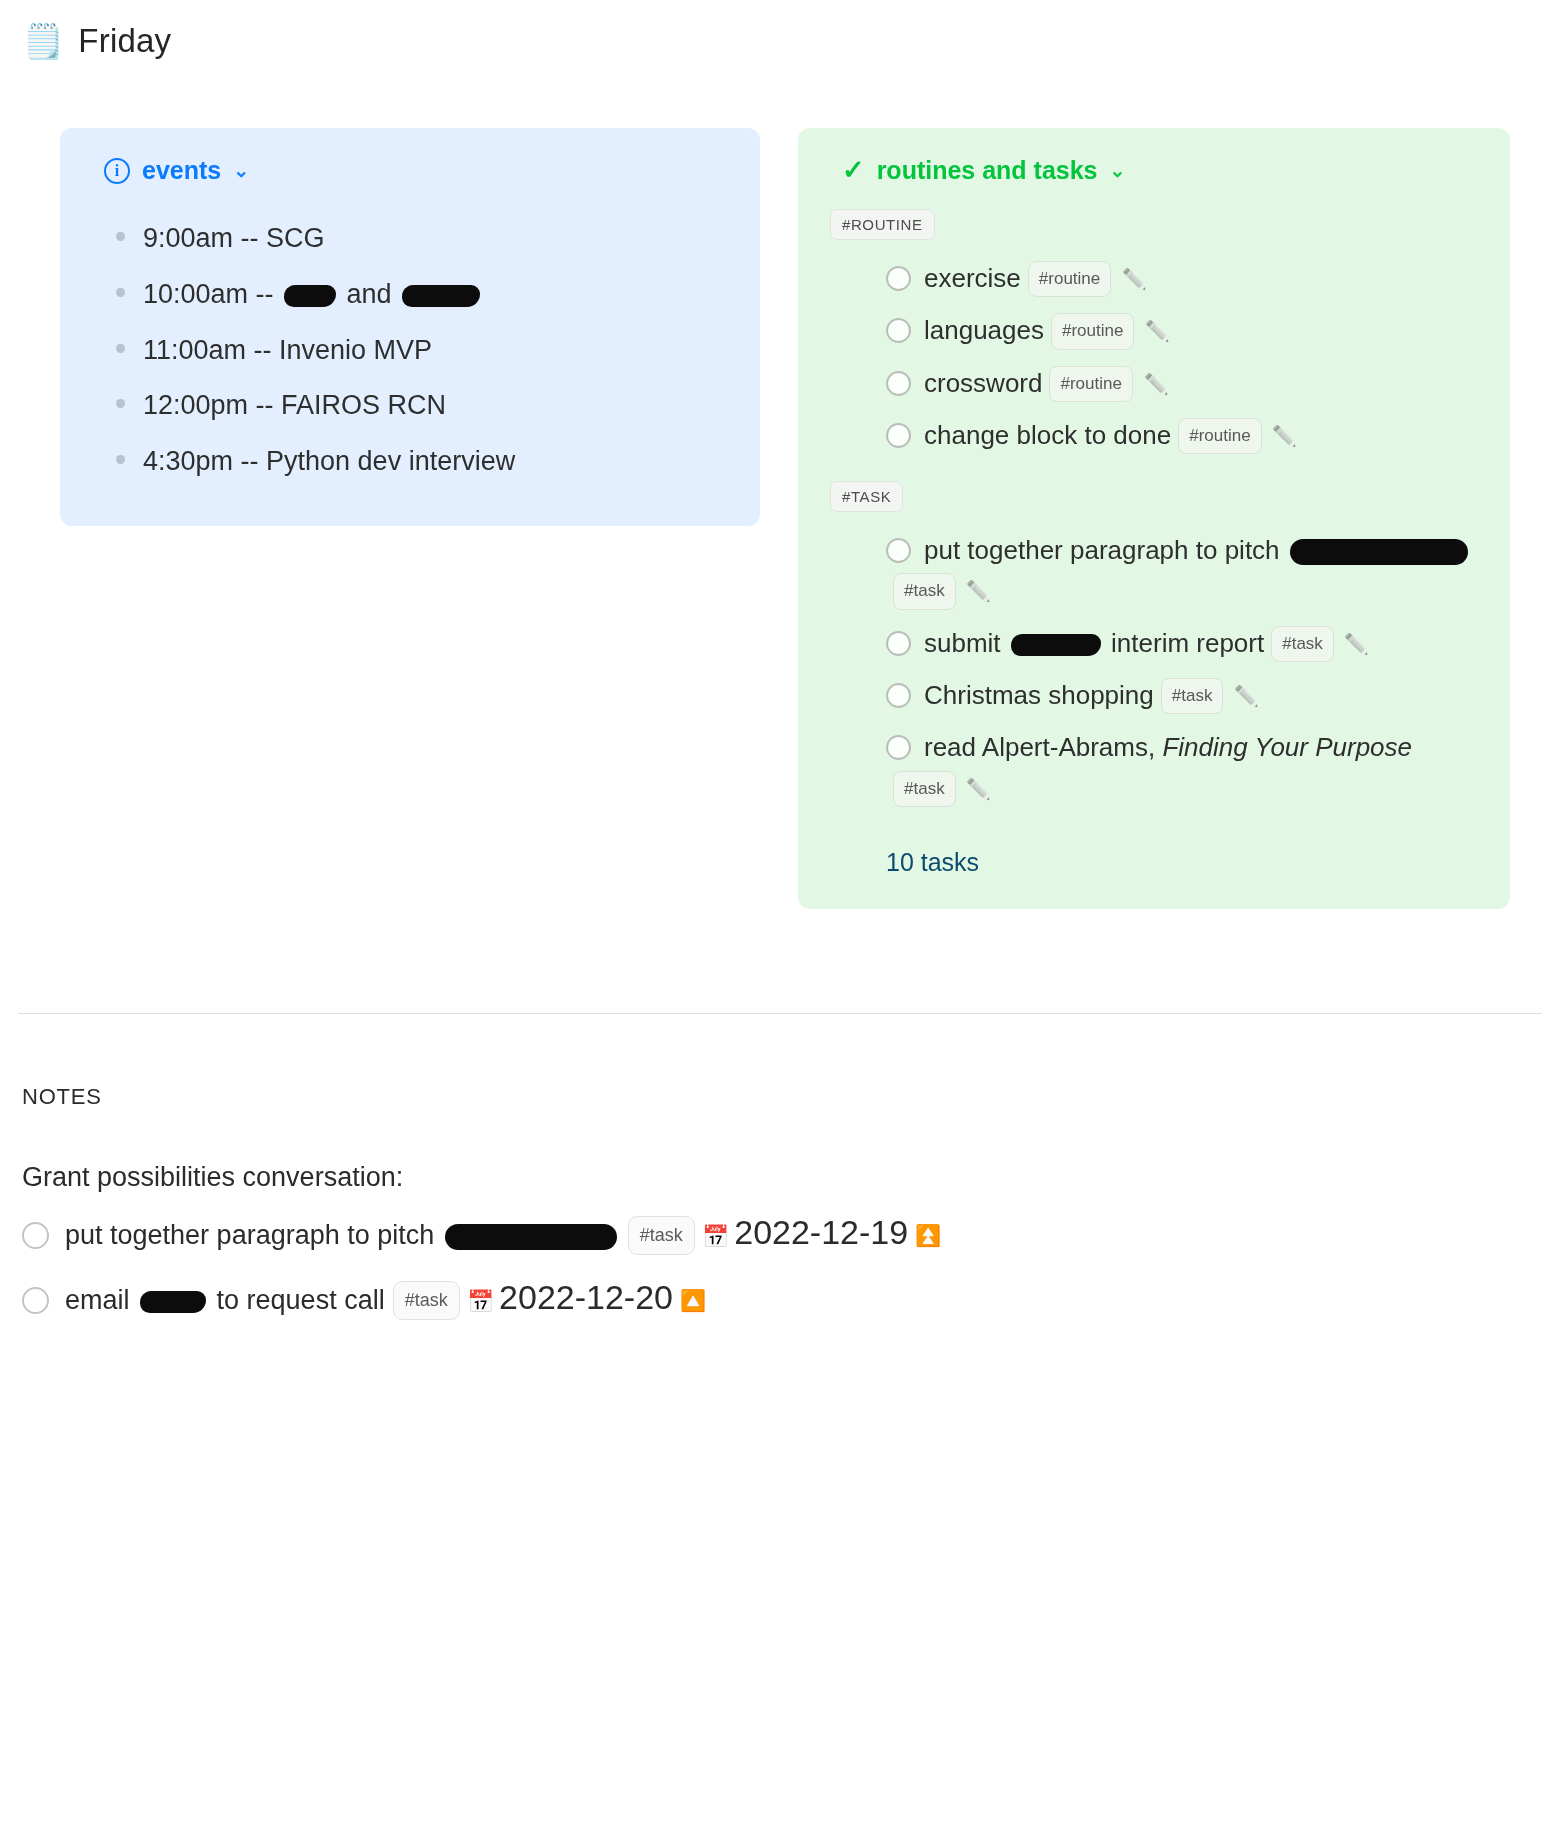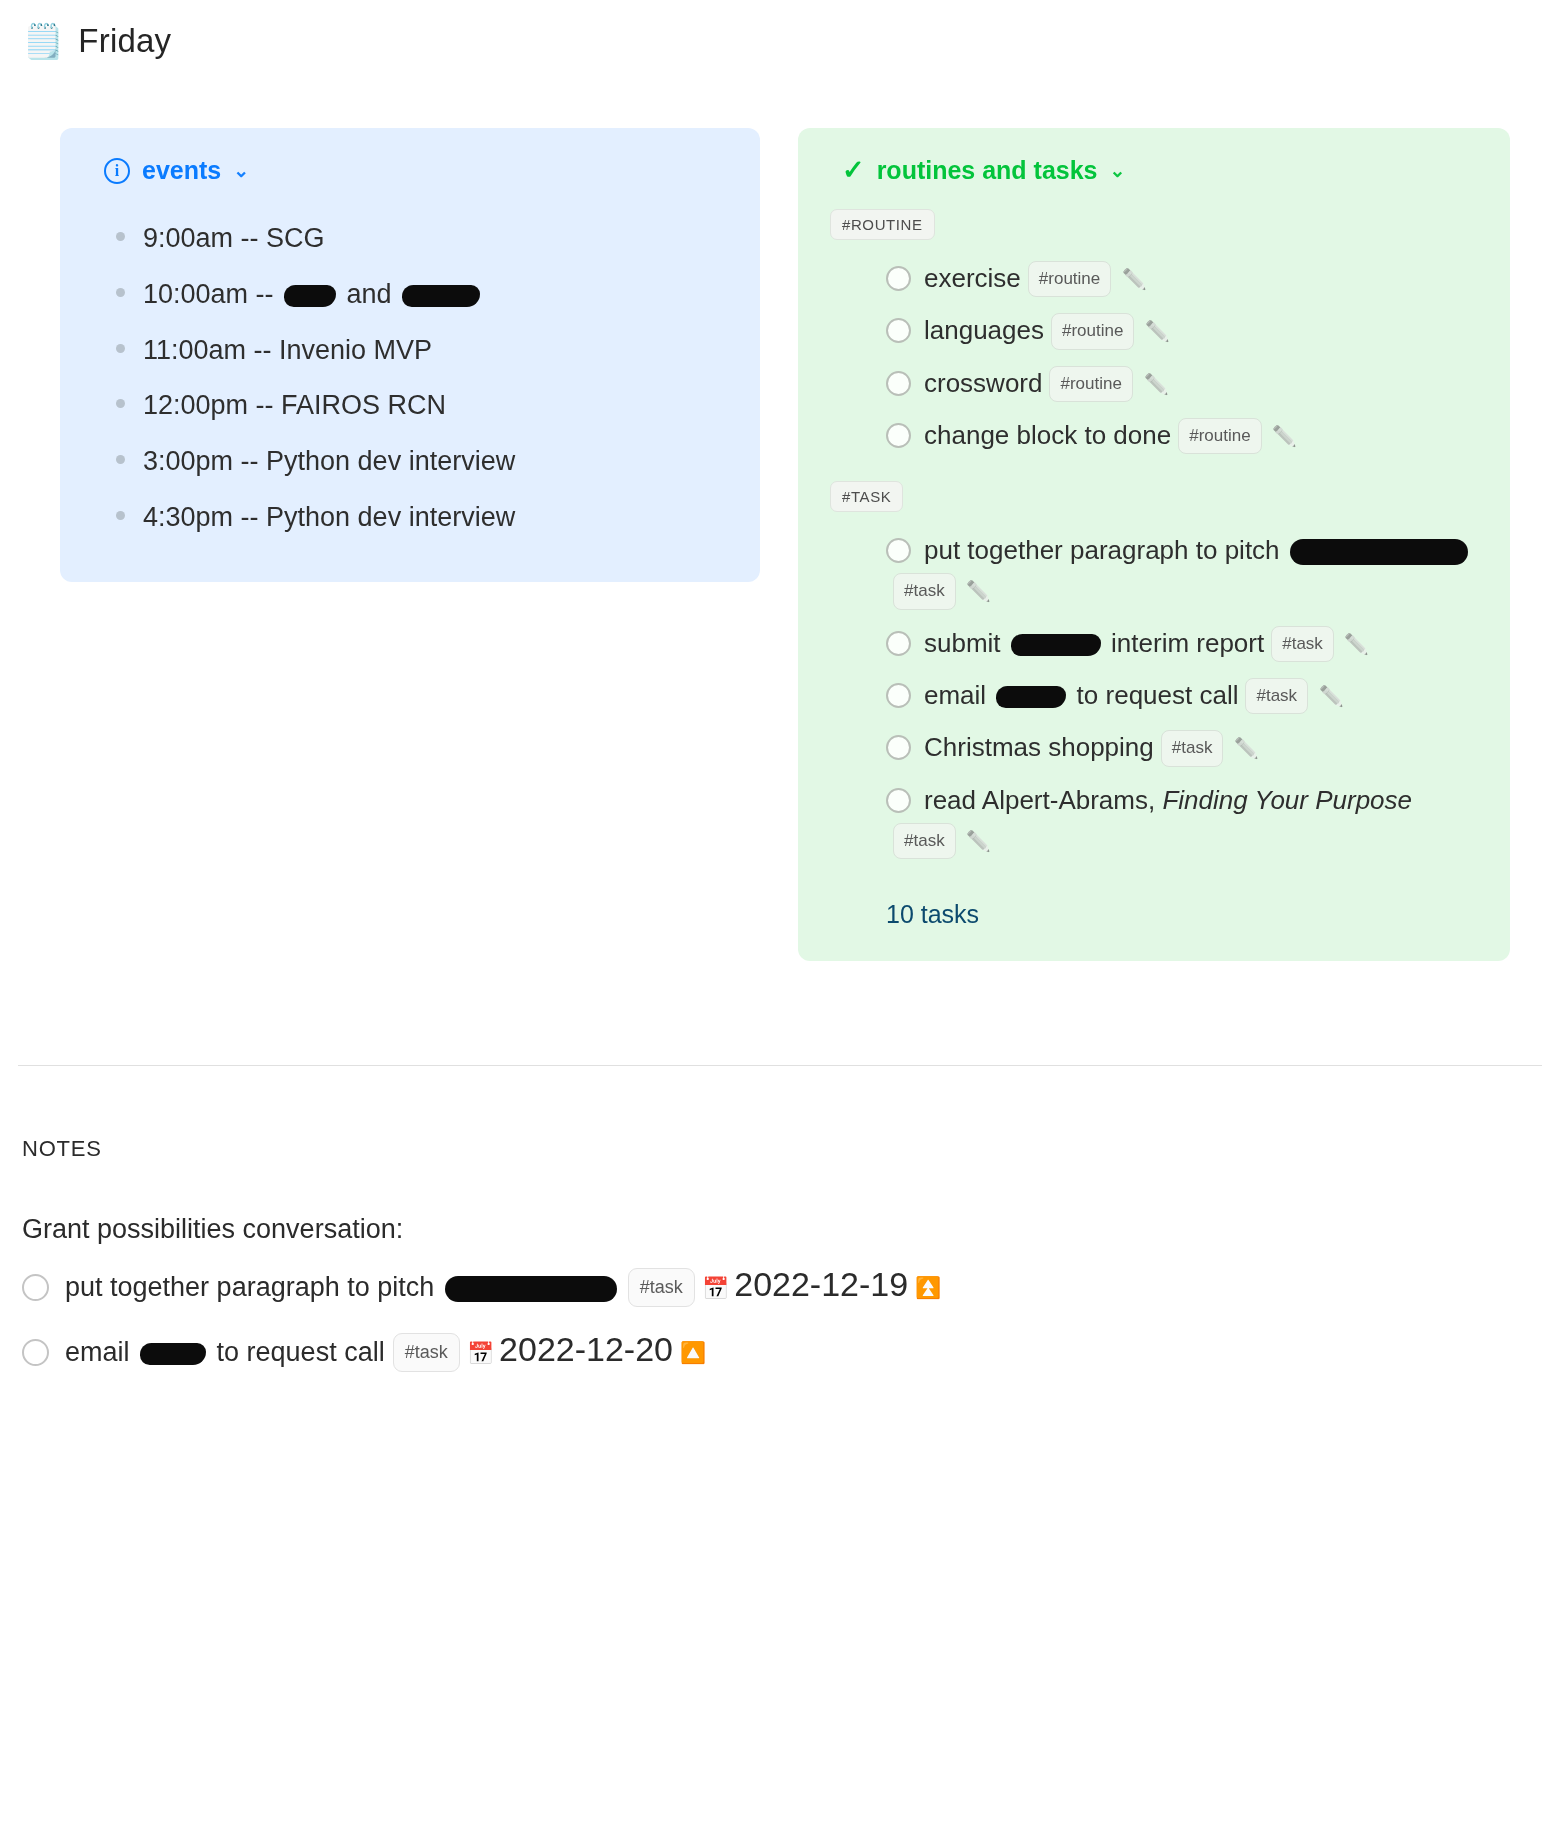--- a/index.html
+++ b/index.html
@@ -265,24 +265,20 @@
       <li>
         <span class="bullet"></span>
         <span class="ev-text">11:00am -- Invenio MVP</span>
       </li>
       <li>
         <span class="bullet"></span>
         <span class="ev-text">12:00pm -- FAIROS RCN</span>
       </li>
       <li>
         <span class="bullet"></span>
-        <span class="ev-text">3:00pm -- Python dev interview</span>
-      </li>
-      <li>
-        <span class="bullet"></span>
         <span class="ev-text">4:30pm -- Python dev interview</span>
       </li>
     </ul>
   </div>
 
   <div class="callout callout-tasks">
     <div class="callout-head">
       <span class="check-icon">✓</span>
       <span>routines and tasks</span>
       <span class="chev">⌄</span>
@@ -308,23 +304,20 @@
     <div class="tag-header">#TASK</div>
 
     <div class="task-group">
       <div class="task-row">
         <span class="chk"></span><span>put together paragraph to pitch</span> <span class="redact tall" style="width:178px"></span><span class="tag-inline">#task</span><span class="pencil">✏️</span>
       </div>
       <div class="task-row">
         <span class="chk"></span><span>submit</span> <span class="redact" style="width:90px"></span> <span>interim report</span><span class="tag-inline">#task</span><span class="pencil">✏️</span>
       </div>
       <div class="task-row">
-        <span class="chk"></span><span>email</span> <span class="redact" style="width:70px"></span> <span>to request call</span><span class="tag-inline">#task</span><span class="pencil">✏️</span>
-      </div>
-      <div class="task-row">
         <span class="chk"></span><span>Christmas shopping</span><span class="tag-inline">#task</span><span class="pencil">✏️</span>
       </div>
       <div class="task-row">
         <span class="chk"></span><span>read Alpert-Abrams,</span> <em>Finding Your Purpose</em><span class="tag-inline">#task</span><span class="pencil">✏️</span>
       </div>
     </div>
 
     <div class="count">10 tasks</div>
   </div>
 </div>

